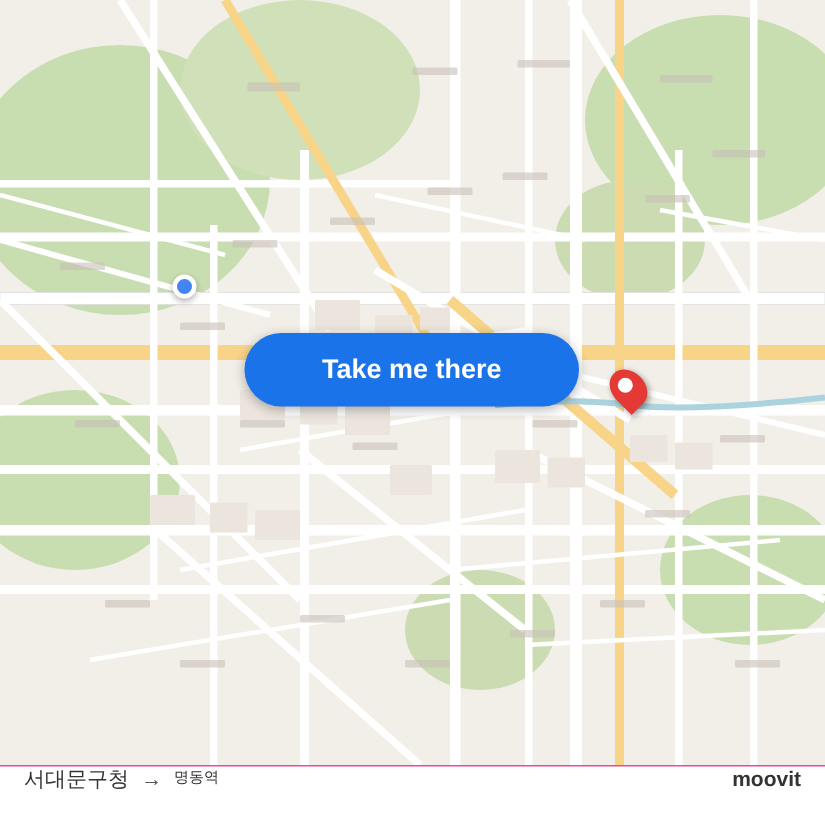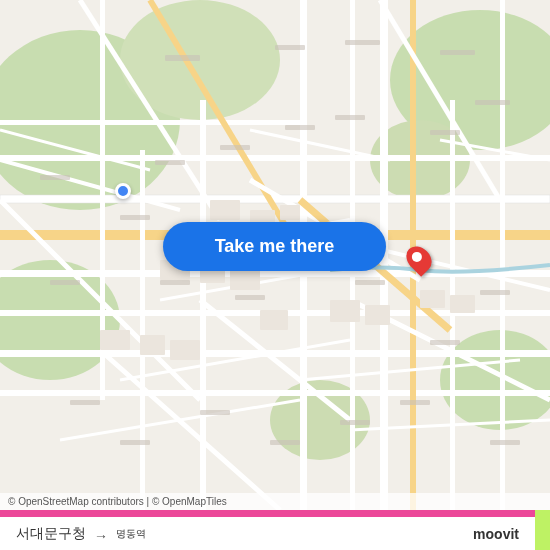--- a/index.html
+++ b/index.html
@@ -8,21 +8,21 @@
       height: 550px;
       overflow: hidden;
       font-family: 'Arial', sans-serif;
       position: relative;
     }
 
     #map-container {
       width: 550px;
       height: 550px;
       position: relative;
-      background-color: #bef264;
+      background-color: #fdba74;
       overflow: hidden;
     }
 
     
     #map-svg {
       position: absolute;
       top: 0;
       left: 0;
       width: 550px;
       height: 550px;
@@ -105,28 +105,27 @@
       display: flex;
       gap: 4px;
       align-items: center;
     }
 
     
     #bottom-bar {
       position: absolute;
       bottom: 0;
       left: 0;
-      right: 15px;
+      right: 0;
       height: 40px;
       background: #ffffff;
       display: flex;
-      align-items: center;
       padding: 0 16px;
       z-index: 90;
-      border-top: 7px solid #ec4899;
+      border-top: 1px solid #ec4899;
     }
 
     .route-from {
       font-size: 14px;
       color: #333;
       font-weight: 500;
     }
 
     .route-arrow {
       font-size: 14px;
@@ -258,23 +257,20 @@
   <div class="origin-marker"></div>
 
   <div class="dest-marker">
     <div class="dest-marker-pin">
       <div class="dest-marker-inner"></div>
     </div>
   </div>
 
   <button id="take-me-there-btn">Take me there</button>
 
-  <div id="attribution">
-    <span>© OpenStreetMap contributors | © OpenMapTiles</span>
-  </div>
 
   <div id="bottom-bar">
     <span class="route-from">서대문구청</span>
     <span class="route-arrow">→</span>
     <span class="route-to">명동역</span>
     <div class="moovit-logo">
       <span>moovit</span>
     </div>
   </div>
 </div>

